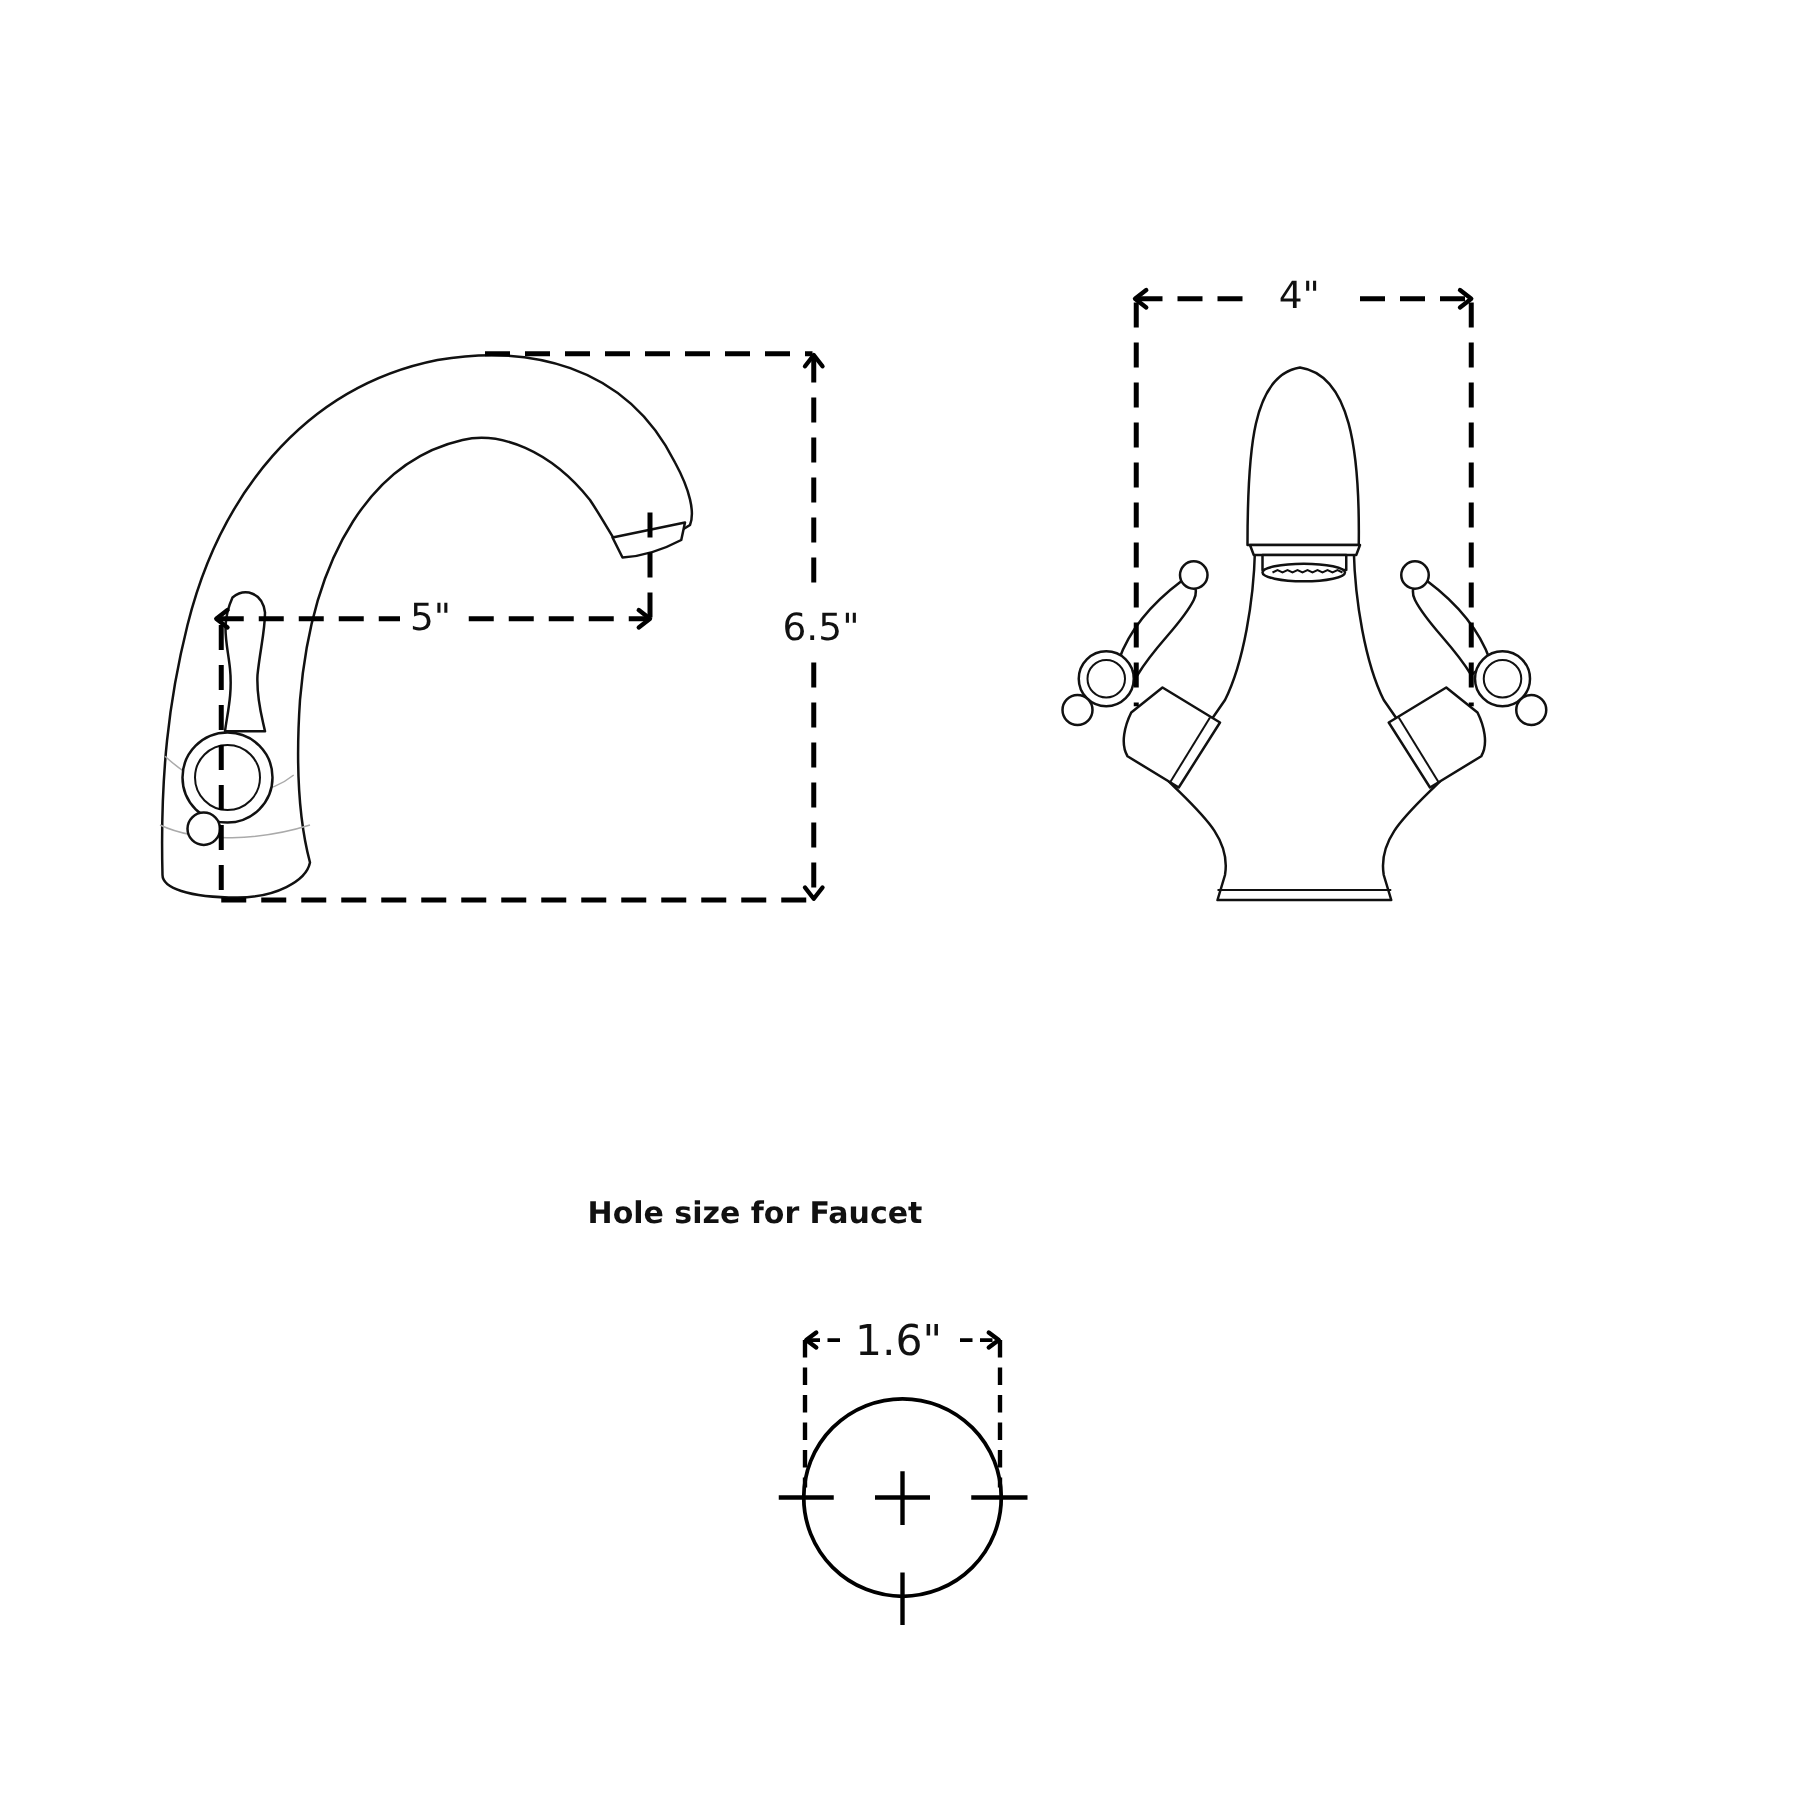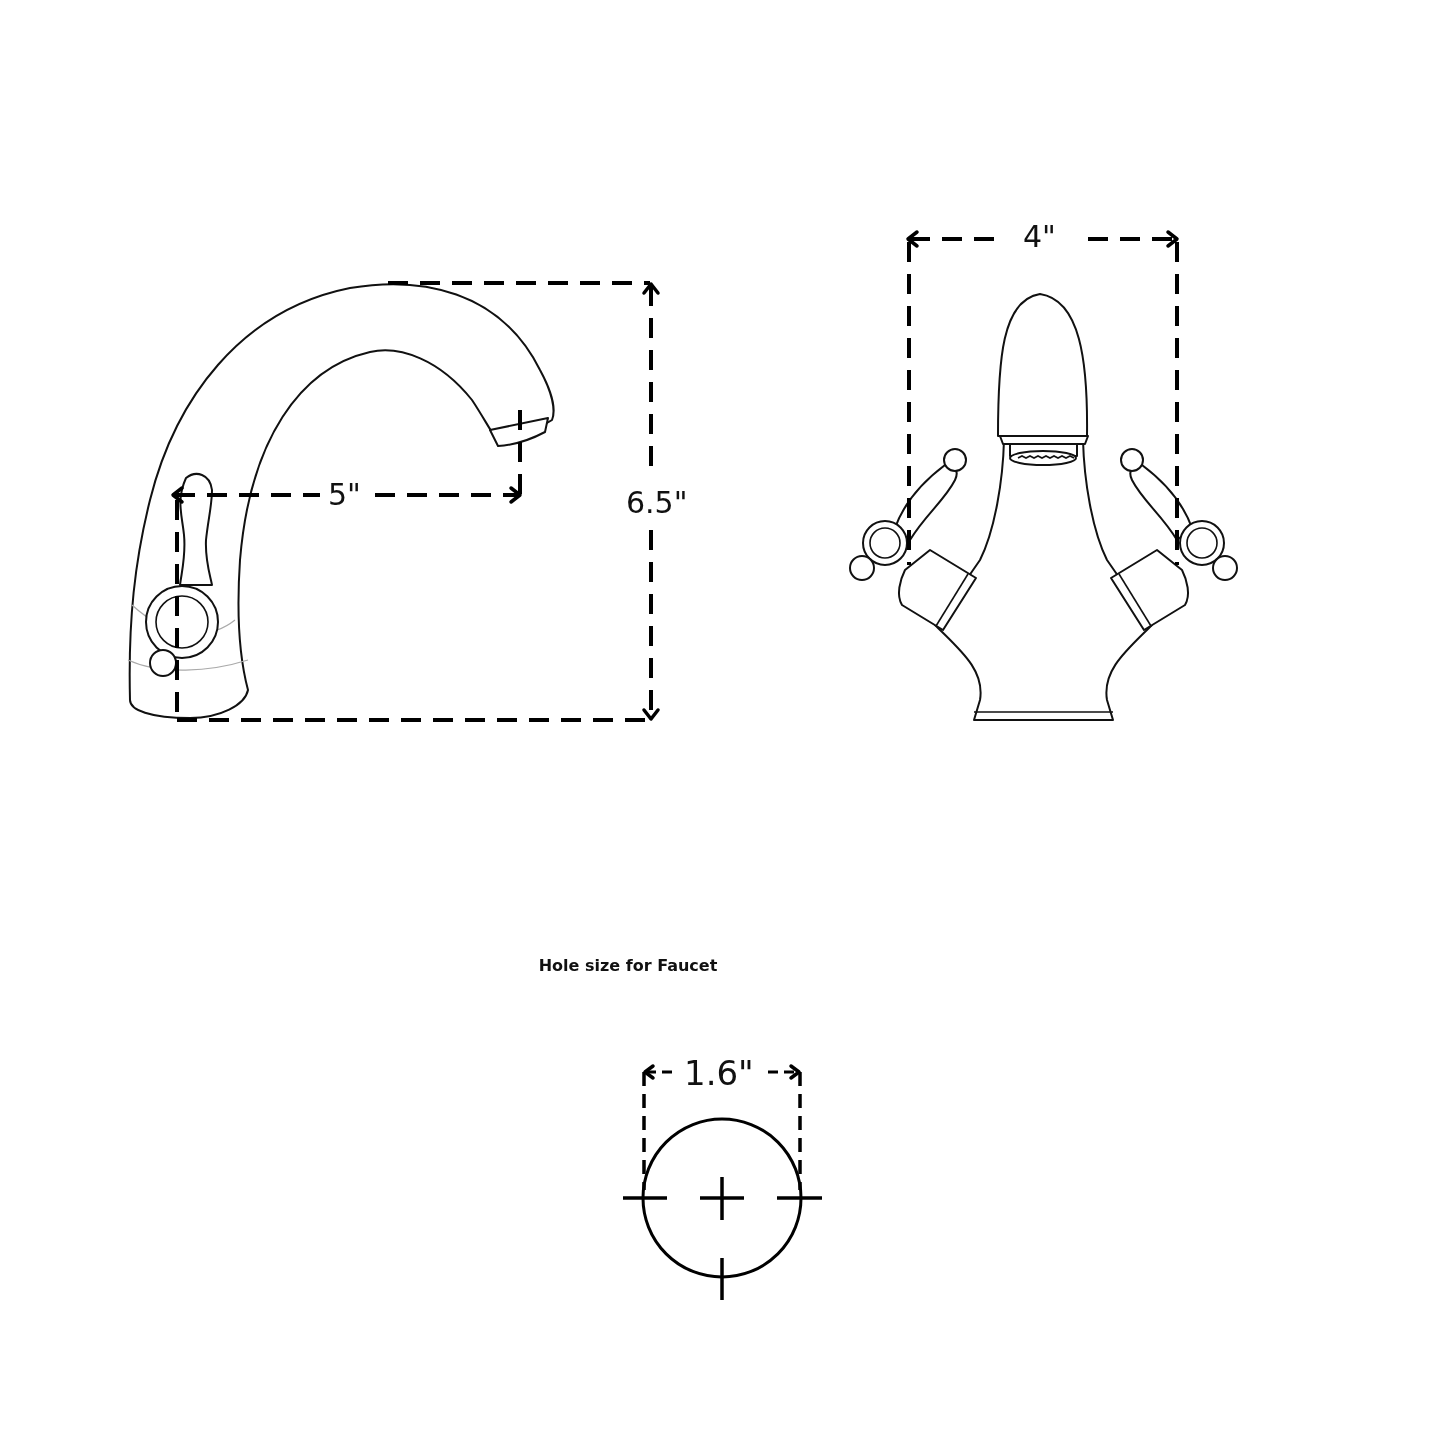--- a/index.html
+++ b/index.html
@@ -1,19 +1,19 @@
 <!DOCTYPE html>
 <html><head>
 <meta charset="utf-8">
 <style>
   html, body { margin:0; padding:0; background:#ffffff; }
   body { width:1445px; height:1445px; position:relative; overflow:hidden; font-family:"DejaVu Sans", sans-serif; }
   svg.canvas { position:absolute; left:0; top:0; width:1445px; height:1445px; }
   .dim-label { position:absolute; font-family:"DejaVu Sans", sans-serif; font-size:30px; color:#111; background:#fff; line-height:1; white-space:nowrap; }
-  .title { position:absolute; left:0; width:1208px; top:956px; text-align:center; font-family:"DejaVu Sans", sans-serif; font-weight:bold; font-size:16px; color:#111;padding-left:24px; }
+  .title { position:absolute; left:0; width:1208px; top:956px; text-align:center; font-family:"DejaVu Sans", sans-serif; font-weight:bold; font-size:24px; color:#111; }
   .outline { fill:#fff; stroke:#111; stroke-width:2; stroke-linejoin:round; stroke-linecap:round; }
   .thin { fill:none; stroke:#111; stroke-width:1.6; }
   .faint { fill:none; stroke:#aaa; stroke-width:1.2; }
   .dash { fill:none; stroke:#000; stroke-width:4; stroke-dasharray:20 12; }
   .arrow { fill:none; stroke:#000; stroke-width:3.5; stroke-linecap:round; stroke-linejoin:round; }
   .cross { stroke:#000; stroke-width:3.5; }
 </style>
 </head>
 <body>
 

